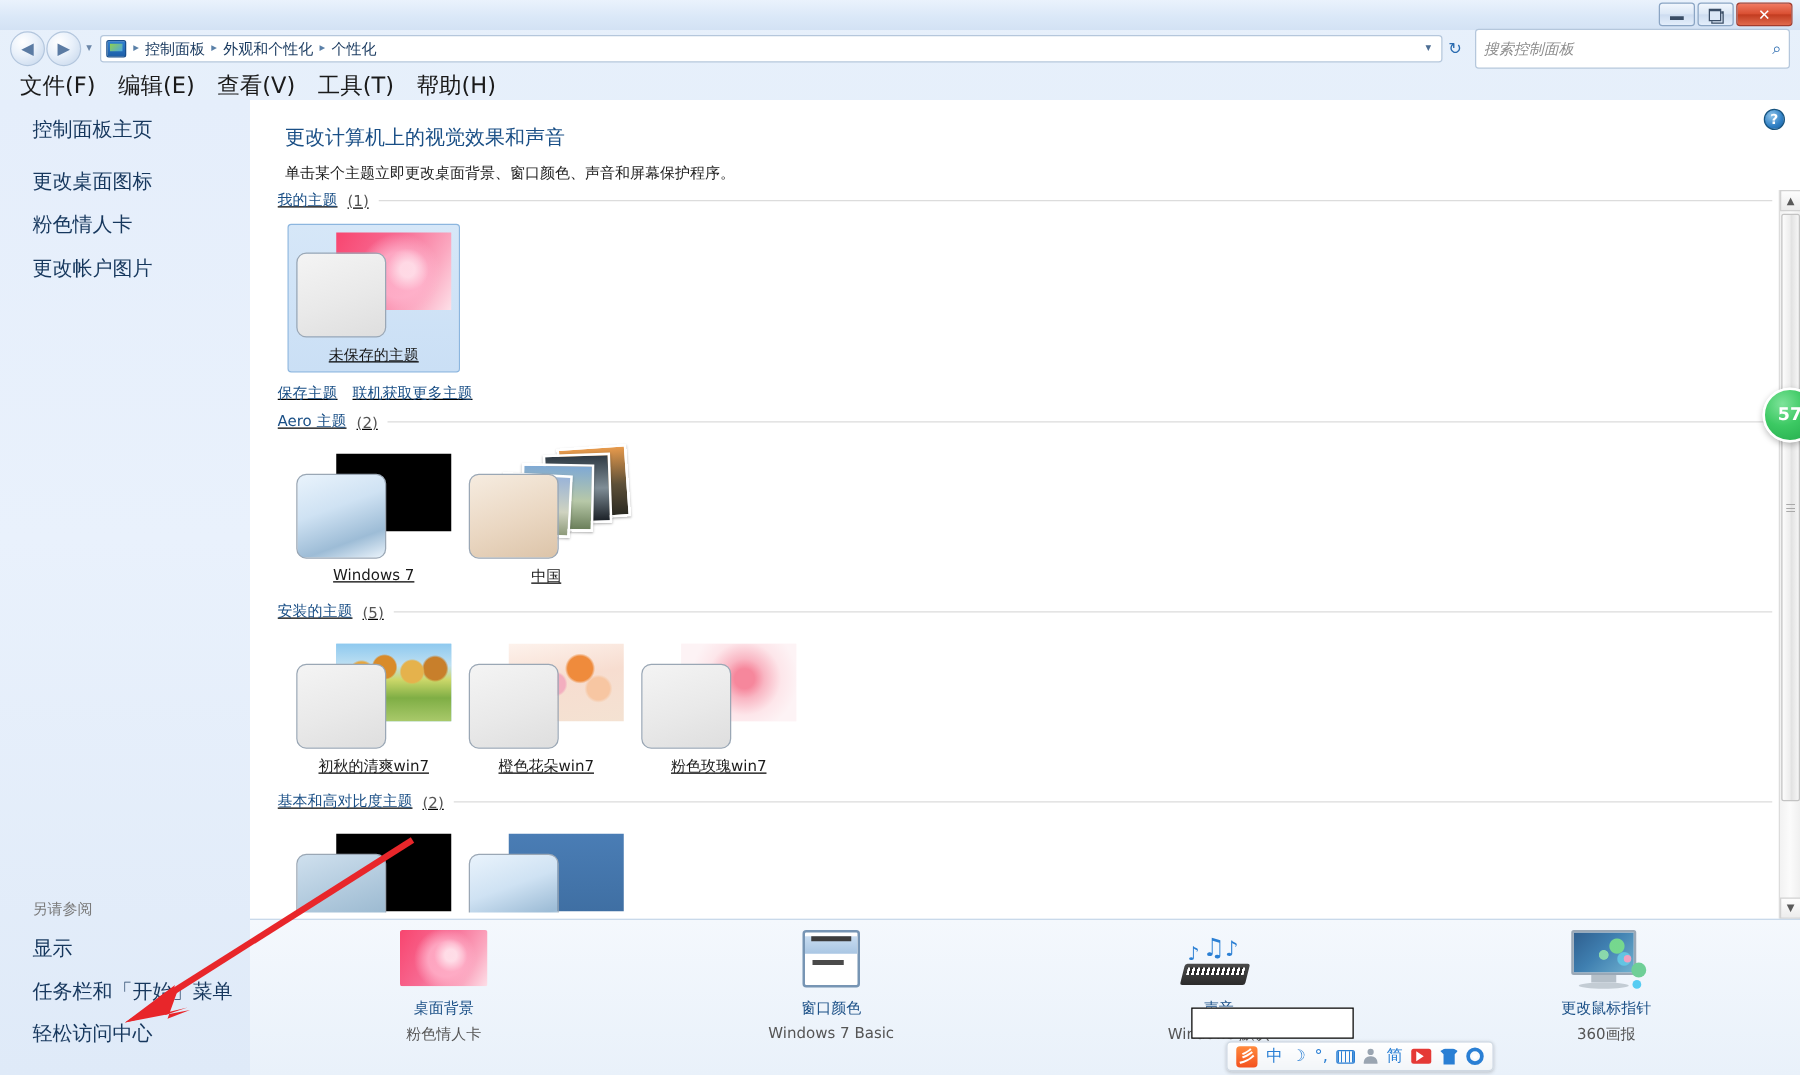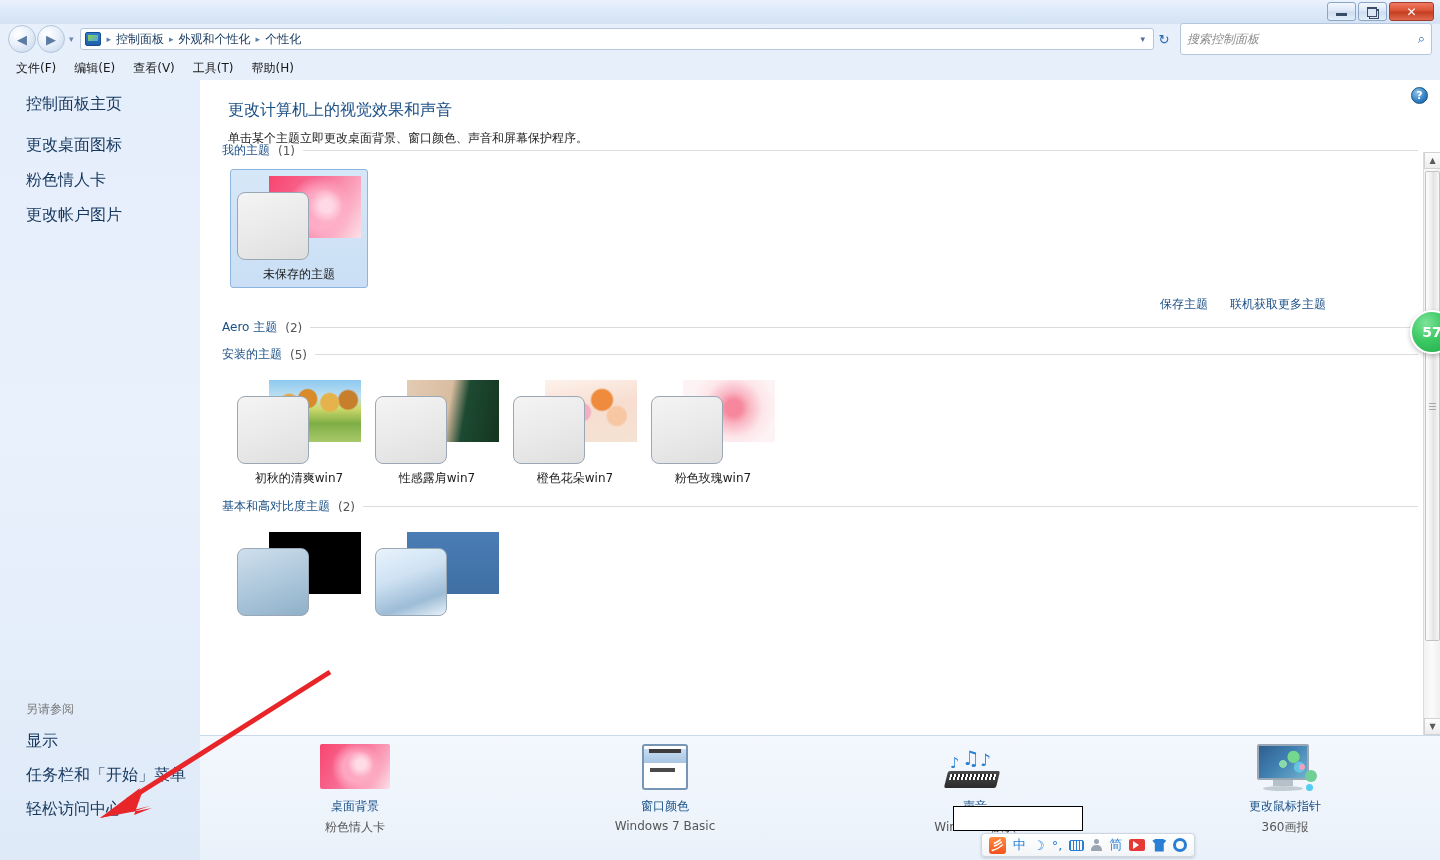--- a/index.html
+++ b/index.html
@@ -106,32 +106,32 @@
   }
   .searchbox input::placeholder { color:#8c8c8c; font-style: italic; }
   .search-glyph { color:#2a6bb0; font-size:13px; }
 
   
   .menubar {
     position:absolute; left:0; top:56px; width:1440px; height:24px;
     display:flex; align-items:center; padding-left:8px; gap:2px;
   }
   .menu-item {
-    font-size:12px; color:#1a1a1a; padding: 3px 8px; border-radius:2px;
+    font-size:18px; color:#1a1a1a; padding: 3px 8px; border-radius:2px;
   }
 
   
   .sidebar {
     position:absolute; left:0; top:80px; width:200px; height:780px;
     background: linear-gradient(180deg,#e5eefb 0%,#e9f1fc 45%,#dfeaf8 100%);
   }
   .side-top { padding: 14px 0 0 26px; }
   .side-home { font-size:16px; color:#16375d; margin-bottom: 20px; display:block; }
   .side-link { font-size:16px; color:#16375d; display:block; margin-bottom: 14px; }
-  .side-bottom { position:absolute; left:26px; bottom: 40px; width: 175px; }
+  .side-bottom { position:absolute; left:26px; bottom: 22px; width: 175px; }
   .side-heading { font-size:12px; color:#7a7a7a; margin-bottom: 13px; }
   .side-bottom .side-link { margin-bottom: 13px; }
   .side-bottom .side-link:last-child { margin-bottom: 0; }
 
   
   .content {
     position:absolute; left:200px; top:80px; width:1240px; height:655px;
     background:#fff;
   }
   .help-icon {
@@ -145,22 +145,23 @@
   .page-title {
     position:absolute; left:28px; top:20px;
     font-size:16px; color:#1a4f86; font-weight:normal;
   }
   .page-sub {
     position:absolute; left:28px; top:50px;
     font-size:12px; color:#222;
   }
 
   .scroll-area {
-    position:absolute; left:22px; top:62px; width:1196px; height:578px;
+    position:absolute; left:22px; top:72px; width:1196px; height:578px;
     overflow:hidden;
+    text-decoration:underline;
   }
 
   .group { position:relative; margin-bottom: 6px; }
   .group-head {
     display:flex; align-items:center; gap:8px;
     font-size:12px; color:#1a4f86; margin-bottom: 10px;
   }
   .group-head .rule { flex:1; height:1px; background:#dcdcdc; }
   .group-head .cnt { color:#555; }
 
@@ -183,21 +184,21 @@
     background: linear-gradient(160deg,#eef4fb 0%,#dbe7f3 55%,#cfdcea 100%);
     z-index:2;
   }
   .thumb-img {
     position:absolute; right:0; top:0; width:92px; height:62px;
     z-index:1; background-size:cover;
   }
   .theme-label { font-size:12px; color:#1a1a1a; text-align:center; }
 
   .links-row {
-    display:flex; justify-content:flex-end; gap:22px;
+    display:flex; gap:12px;
     padding-right: 92px; margin: 8px 0 4px;
   }
   .blue-link { font-size:12px; color:#1a4f86; }
 
   
   .wp-heart {
     background:
       radial-gradient(circle at 62% 48%, rgba(255,255,255,0.55) 0 9%, rgba(255,255,255,0) 26%),
       radial-gradient(circle at 55% 55%, rgba(255,180,205,0.8) 0 30%, rgba(255,255,255,0) 55%),
       linear-gradient(120deg,#f8456f 0%,#f76b93 40%,#fba8c0 75%,#fde0e8 100%);
@@ -539,42 +540,56 @@
             <a class="blue-link">联机获取更多主题</a>
           </div>
         </div>
 
         <div class="group">
           <div class="group-head">
             <span>Aero 主题</span>
             <span class="cnt">(2)</span>
             <span class="rule"></span>
           </div>
+          <div class="thumbrow">
+            <div class="theme-tile">
+              <div class="thumb-wrap">
+                <div class="thumb-img wp-black"></div>
+                <div class="thumb-base aero"></div>
+              </div>
+              <div class="theme-label">Windows 7</div>
+            </div>
+            <div class="theme-tile">
+              <div class="thumb-wrap">
+                <div class="china-stack">
+                  <i class="cs1"></i>
+                    <i class="cs2"></i>
+                    <i class="cs3"></i>
+                    <i class="cs4"></i>
+                </div>
+                <div class="thumb-base tan"></div>
+              </div>
+              <div class="theme-label">中国</div>
+            </div>
+          </div>
         </div>
 
         <div class="group">
           <div class="group-head">
             <span>安装的主题</span>
             <span class="cnt">(5)</span>
             <span class="rule"></span>
           </div>
           <div class="thumbrow">
             <div class="theme-tile">
               <div class="thumb-wrap">
                 <div class="thumb-img wp-autumn"></div>
                 <div class="thumb-base plain"></div>
               </div>
               <div class="theme-label">初秋的清爽win7</div>
-            </div>
-            <div class="theme-tile">
-              <div class="thumb-wrap">
-                <div class="thumb-img wp-shoulder"></div>
-                <div class="thumb-base plain"></div>
-              </div>
-              <div class="theme-label">性感露肩win7</div>
             </div>
             <div class="theme-tile">
               <div class="thumb-wrap">
                 <div class="thumb-img wp-orange"></div>
                 <div class="thumb-base plain"></div>
               </div>
               <div class="theme-label">橙色花朵win7</div>
             </div>
             <div class="theme-tile">
               <div class="thumb-wrap">

